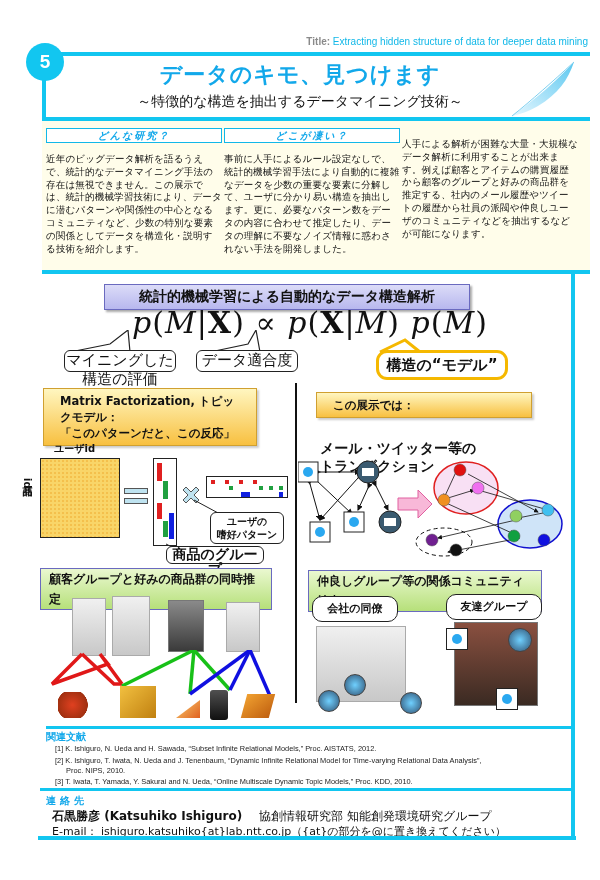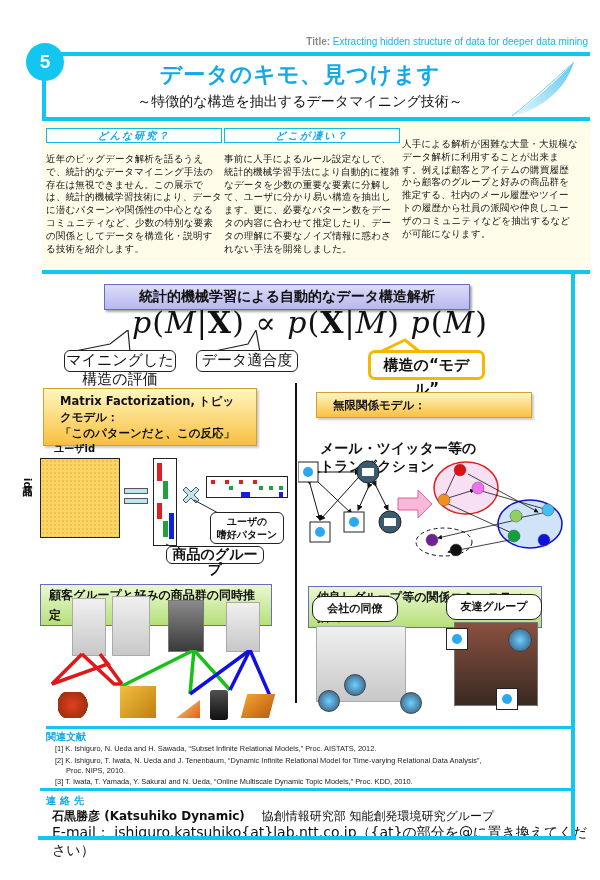--- a/index.html
+++ b/index.html
@@ -29,38 +29,38 @@
   .frame-right { left: 571px; top: 274px; width: 4px; height: 470px; background: #12c6f0; }
   .divider-v { left: 295px; top: 383px; width: 2px; height: 320px; background: #111; }
 
   .banner { left: 104px; top: 284px; width: 366px; height: 26px; background: linear-gradient(#dcdcf8, #b8b8ee); border: 1.5px solid #6a6abf; box-shadow: 2px 2px 2px #aaa; font-size: 14px; font-weight: bold; text-align: center; line-height: 23px; color: #111; }
   .formula { left: 100px; top: 305px; width: 420px; font-family: "DejaVu Serif", "Liberation Serif", serif; font-size: 30px; text-align: center; color: #111; letter-spacing: 1px; }
   .formula i { font-style: italic; }
   .callout { border: 1.5px solid #222; border-radius: 6px; background: #fff; font-size: 15px; text-align: center; }
   .callout-orange { border: 3px solid #f5b800; border-radius: 7px; font-weight: bold; }
 
   .yellow-label { background: linear-gradient(#fff6c0, #f8c040); border: 1px solid #d0a030; box-shadow: 2px 2px 2px #ccc; font-size: 11.5px; font-weight: bold; line-height: 16px; padding: 4px 16px; color: #111; }
-  .green-label { background: linear-gradient(#eaf8d0, #b6e07a); border: 1.5px solid #6a6abf; font-size: 12px; font-weight: bold; line-height: 20px; padding: 0 8px; color: #111; margin-top: 16px; }
+  .green-label { background: linear-gradient(#eaf8d0, #b6e07a); border: 1.5px solid #6a6abf; font-size: 12px; font-weight: bold; line-height: 20px; padding: 0 8px; color: #111; }
 
   .matrix { left: 40px; top: 458px; width: 80px; height: 80px; background: #f9d568; border: 1.5px solid #222; background-image: radial-gradient(#f4c04c 1px, transparent 1px); background-size: 4px 4px; }
   .label-small { font-size: 10px; font-weight: bold; }
   .eq-sign { left: 124px; top: 488px; width: 24px; height: 20px; }
   .eq-sign div { height: 6px; background: #bfe3f0; border: 1px solid #555; margin-bottom: 4px; }
   .col-vec { left: 153px; top: 458px; width: 24px; height: 88px; border: 1.2px solid #222; background: #fff; }
   .row-vec { left: 206px; top: 476px; width: 82px; height: 22px; border: 1.2px solid #222; background: #fff; }
   .bar { position: absolute; }
 
   
   .sep-line { height: 3px; background: #12c6f0; }
   .ref-head { left: 46px; top: 730px; font-size: 10px; font-weight: bold; color: #12a8ea; }
   .ref-item { left: 55px; font-size: 7.4px; font-family: "Liberation Sans", sans-serif; color: #222; }
   .contact-head { left: 46px; top: 794px; font-size: 10px; font-weight: bold; color: #12a8ea; letter-spacing: 4px; }
   .contact-name { left: 52px; top: 808px; font-size: 12px; color: #111; }
   .contact-name b { font-weight: bold; }
-  .contact-mail { left: 52px; top: 824px; font-size: 14px; color: #111; }
+  .contact-mail { left: 52px; top: 824px; font-size: 11px; color: #111; }
   .bottom-bar { left: 38px; top: 836px; width: 538px; height: 4px; background: #12c6f0; }
 
   .photo { background: linear-gradient(#8a8a8a, #3a3a3a); border: 1px solid #777; }
   .photo-light { background: linear-gradient(#f0f0f0, #c8c8c8); border: 1px solid #aaa; }
 </style>
 </head>
 <body>
 
 <div class="abs num-circle">5</div>
 <div class="abs hdr-line-top"></div>
@@ -101,21 +101,21 @@
   <i>p</i>(<i>M</i>|<b>X</b>) ∝ <i>p</i>(<b>X</b>|<i>M</i>) <i>p</i>(<i>M</i>)
 </div>
 
 <svg class="abs" style="left:60px;top:330px;width:420px;height:26px;">
   <path d="M10 22 L50 14 L68 0 L70 22" stroke="#222" stroke-width="1.2" fill="#fff"></path>
   <path d="M150 22 L188 14 L196 0 L200 22" stroke="#222" stroke-width="1.2" fill="#fff"></path>
   <path d="M320 22 L345 10 L360 22" stroke="#f5b800" stroke-width="3" fill="#fff"></path>
 </svg>
 <div class="abs callout" style="left:64px;top:350px;width:112px;height:22px;line-height:19px;">マイニングした構造の評価</div>
 <div class="abs callout" style="left:196px;top:350px;width:102px;height:22px;line-height:19px;">データ適合度</div>
-<div class="abs callout callout-orange" style="left:368px;top:350px;width:117px;height:30px;line-height:24px;">構造の“モデル”</div>
+<div class="abs callout callout-orange" style="left:376px;top:350px;width:132px;height:30px;line-height:24px;border-radius:11px;">構造の“モデル”</div>
 
 <div class="abs divider-v"></div>
 
 <div class="abs yellow-label" style="left:43px;top:388px;width:214px;">
   <div>Matrix Factorization, トピックモデル：</div>
   <div>「このパターンだと、この反応」</div>
 </div>
 <div class="abs label-small" style="left:54px;top:442px;">ユーザid</div>
 <div class="abs label-small" style="left:20px;top:478px;writing-mode:vertical-rl;">商品id</div>
 <div class="abs matrix"></div>
@@ -175,21 +175,21 @@
       <path d="M210 0 L230 46"></path>
     </g>
 </svg>
 <div class="abs" style="left:58px;top:692px;width:36px;height:26px;background:radial-gradient(circle at 40% 50%,#e04020,#a03010 60%,#fff 62%);"></div>
 <div class="abs" style="left:120px;top:686px;width:36px;height:32px;background:linear-gradient(135deg,#f2c040,#c08010);"></div>
 <div class="abs" style="left:176px;top:700px;width:24px;height:18px;background:linear-gradient(135deg,#f8d070,#e06020);clip-path:polygon(0 100%,100% 100%,100% 0);"></div>
 <div class="abs" style="left:210px;top:690px;width:18px;height:30px;background:linear-gradient(#505050,#101010);border-radius:3px;"></div>
 <div class="abs" style="left:244px;top:694px;width:28px;height:24px;background:linear-gradient(135deg,#f0a030,#c06010);transform:skewX(-15deg);"></div>
 
 <div class="abs yellow-label" style="left:316px;top:392px;width:216px;">
-  <div>無限関係モデル：</div>
+  <div>この展示では：</div>
 </div>
 <div class="abs label-small" style="left:320px;top:440px;font-size:14px;">
   <div>メール・ツイッター等の</div>
   <div>トランザクション</div>
 </div>
 <svg class="abs" style="left:298px;top:460px;width:272px;height:100px;">
   <defs>
     <marker id="ar" markerWidth="6" markerHeight="6" refX="5" refY="3" orient="auto">
         <path d="M0 0 L6 3 L0 6 Z" fill="#111"></path>
       </marker>
@@ -267,18 +267,18 @@
 <div class="abs sep-line" style="left:46px;top:726px;width:526px;"></div>
 <div class="abs ref-head">関連文献</div>
 <div class="abs ref-item" style="top:744px;">[1] K. Ishiguro, N. Ueda and H. Sawada, “Subset Infinite Relational Models,” Proc. AISTATS, 2012.</div>
 <div class="abs ref-item" style="top:756px;">[2] K. Ishiguro, T. Iwata, N. Ueda and J. Tenenbaum, “Dynamic Infinite Relational Model for Time-varying Relational Data Analysis”,</div>
 <div class="abs ref-item" style="top:766px;left:66px;">Proc. NIPS, 2010.</div>
 <div class="abs ref-item" style="top:777px;">[3] T. Iwata, T. Yamada, Y. Sakurai and N. Ueda, “Online Multiscale Dynamic Topic Models,” Proc. KDD, 2010.</div>
 
 <div class="abs sep-line" style="left:40px;top:788px;width:532px;"></div>
 <div class="abs contact-head">連絡先</div>
 <div class="abs contact-name">
-  <b>石黒勝彦 (Katsuhiko Dynamic)</b>
+  <b>石黒勝彦 (Katsuhiko Ishiguro)</b>
   <span style="margin-left:13px;">協創情報研究部 知能創発環境研究グループ</span>
 </div>
 <div class="abs contact-mail">E-mail： ishiguro.katsuhiko{at}lab.ntt.co.jp（{at}の部分を@に置き換えてください）</div>
 <div class="abs bottom-bar"></div>
 <div class="abs" style="left:571px;top:740px;width:4px;height:100px;background:#12c6f0;"></div>
 
 </body></html>

